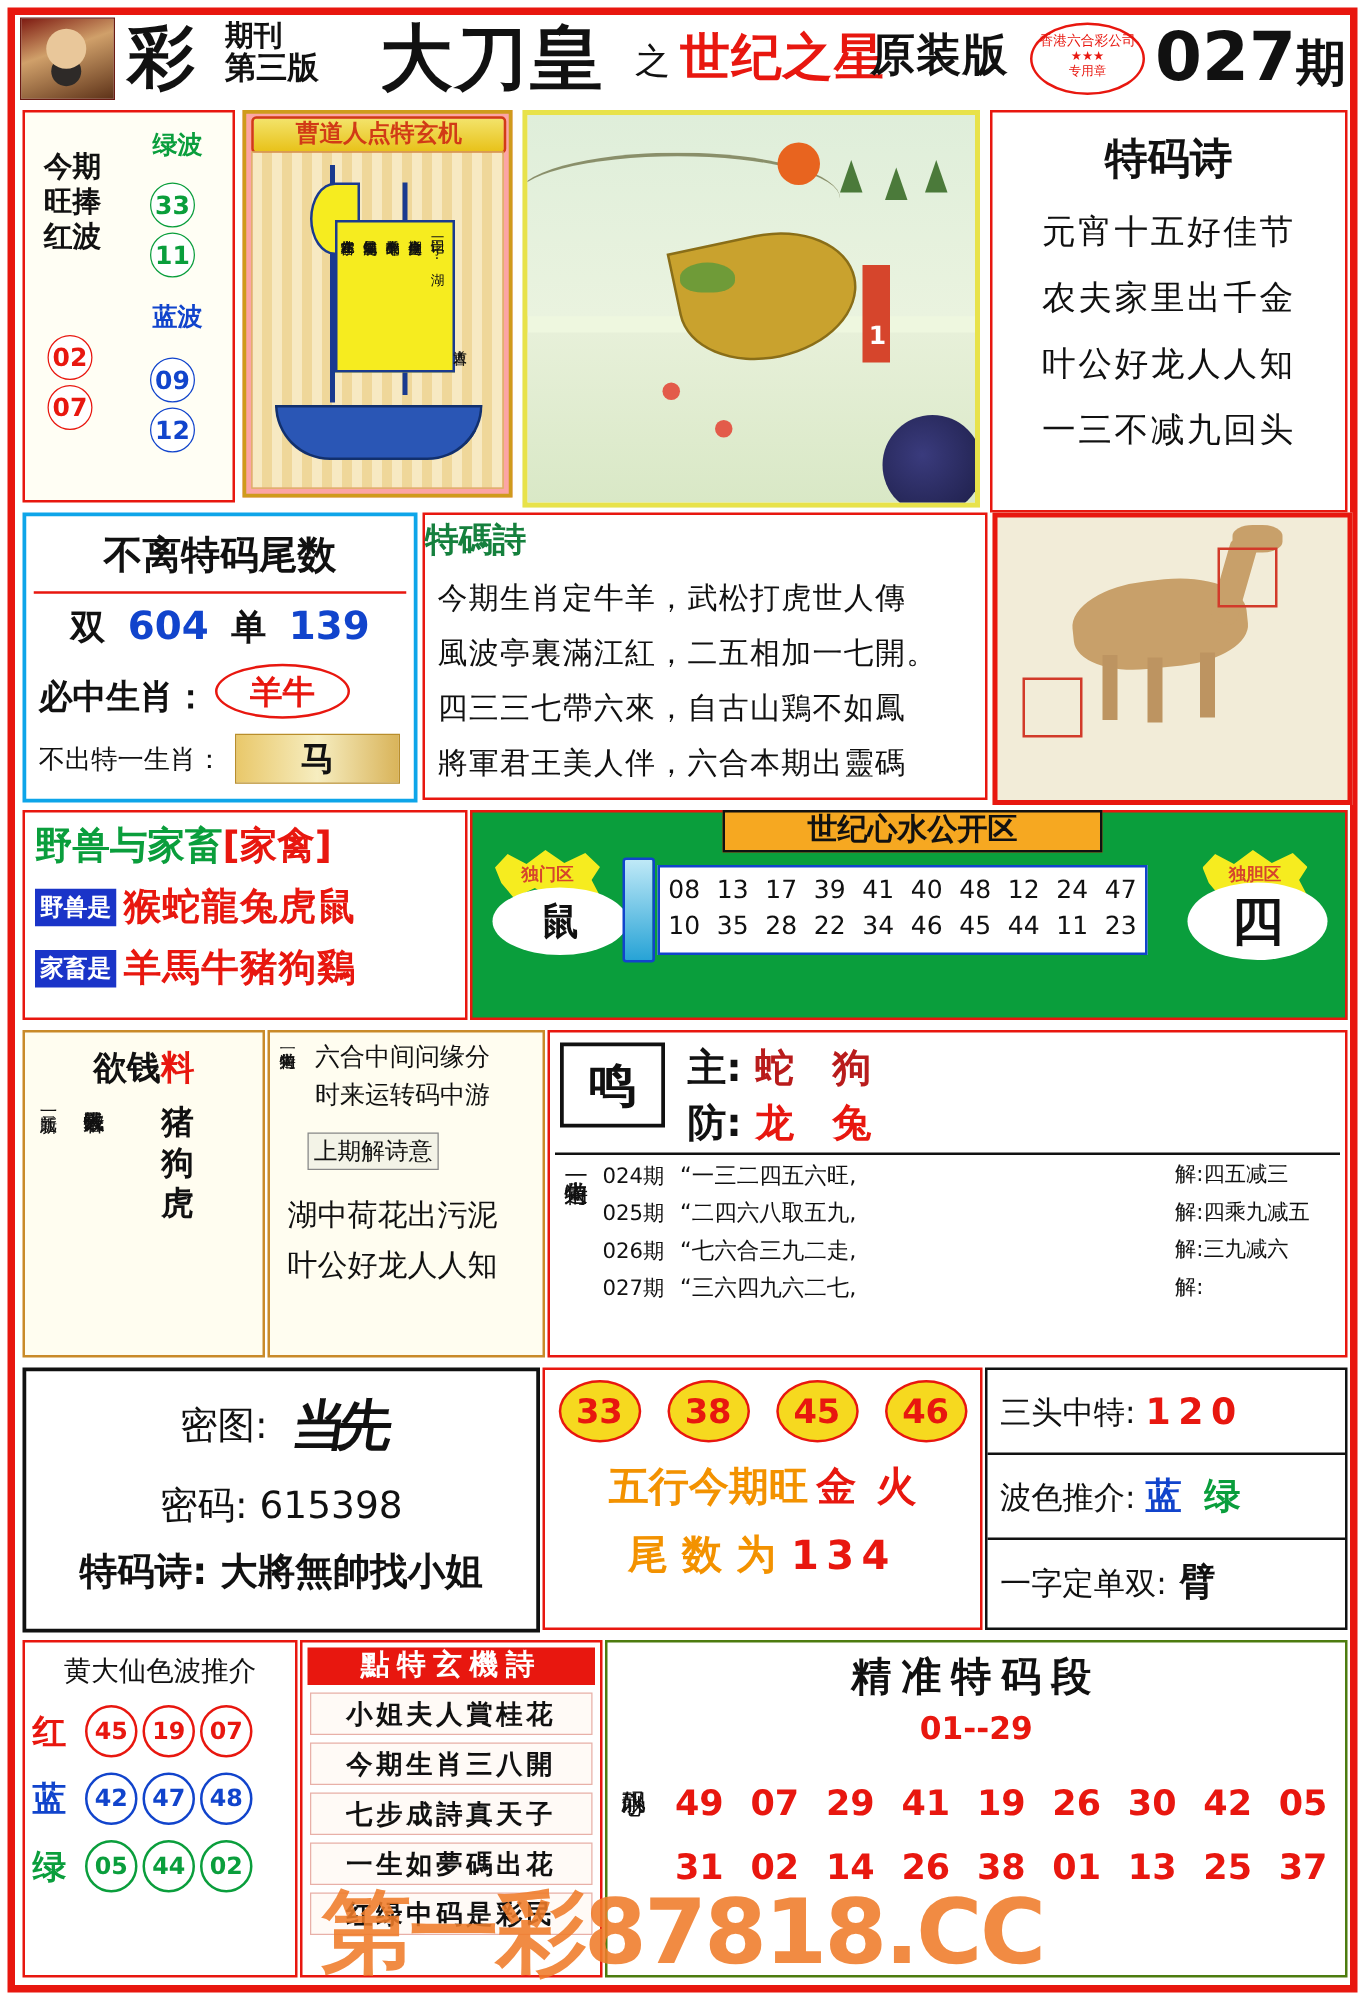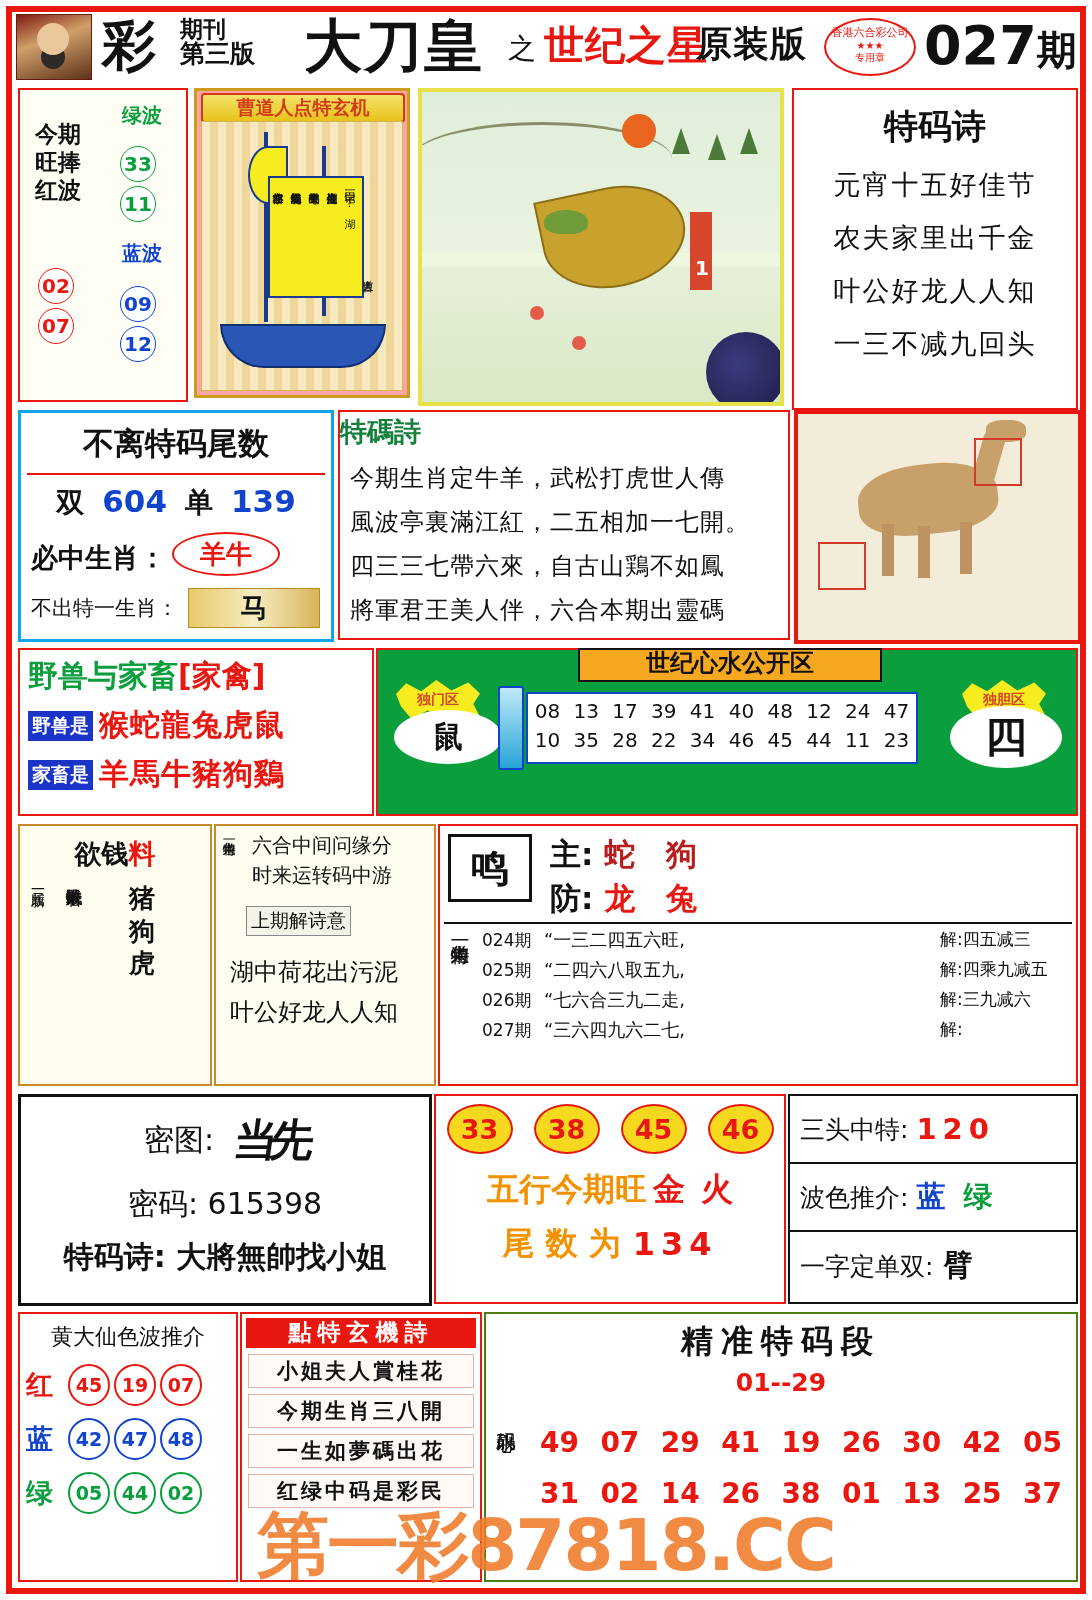--- a/index.html
+++ b/index.html
@@ -496,20 +496,21 @@
        <span class="sm g">05</span>
        <span class="sm g">44</span>
        <span class="sm g">02</span>
      </div>
    </div>
 
    <div class="box-dian">
      <div class="dian-t">點特玄機詩</div>
      <div class="dian-l">小姐夫人賞桂花</div>
      <div class="dian-l">今期生肖三八開</div>
+     <div class="dian-l">七步成詩真天子</div>
      <div class="dian-l">一生如夢碼出花</div>
      <div class="dian-l">红绿中码是彩民</div>
    </div>
 
    <div class="box-jing">
      <div class="jing-t">精准特码段</div>
      <div class="jing-range">01--29</div>
      <div class="xs-v">心水靓码</div>
      <div class="jing-grid">
        <div class="jing-row">

